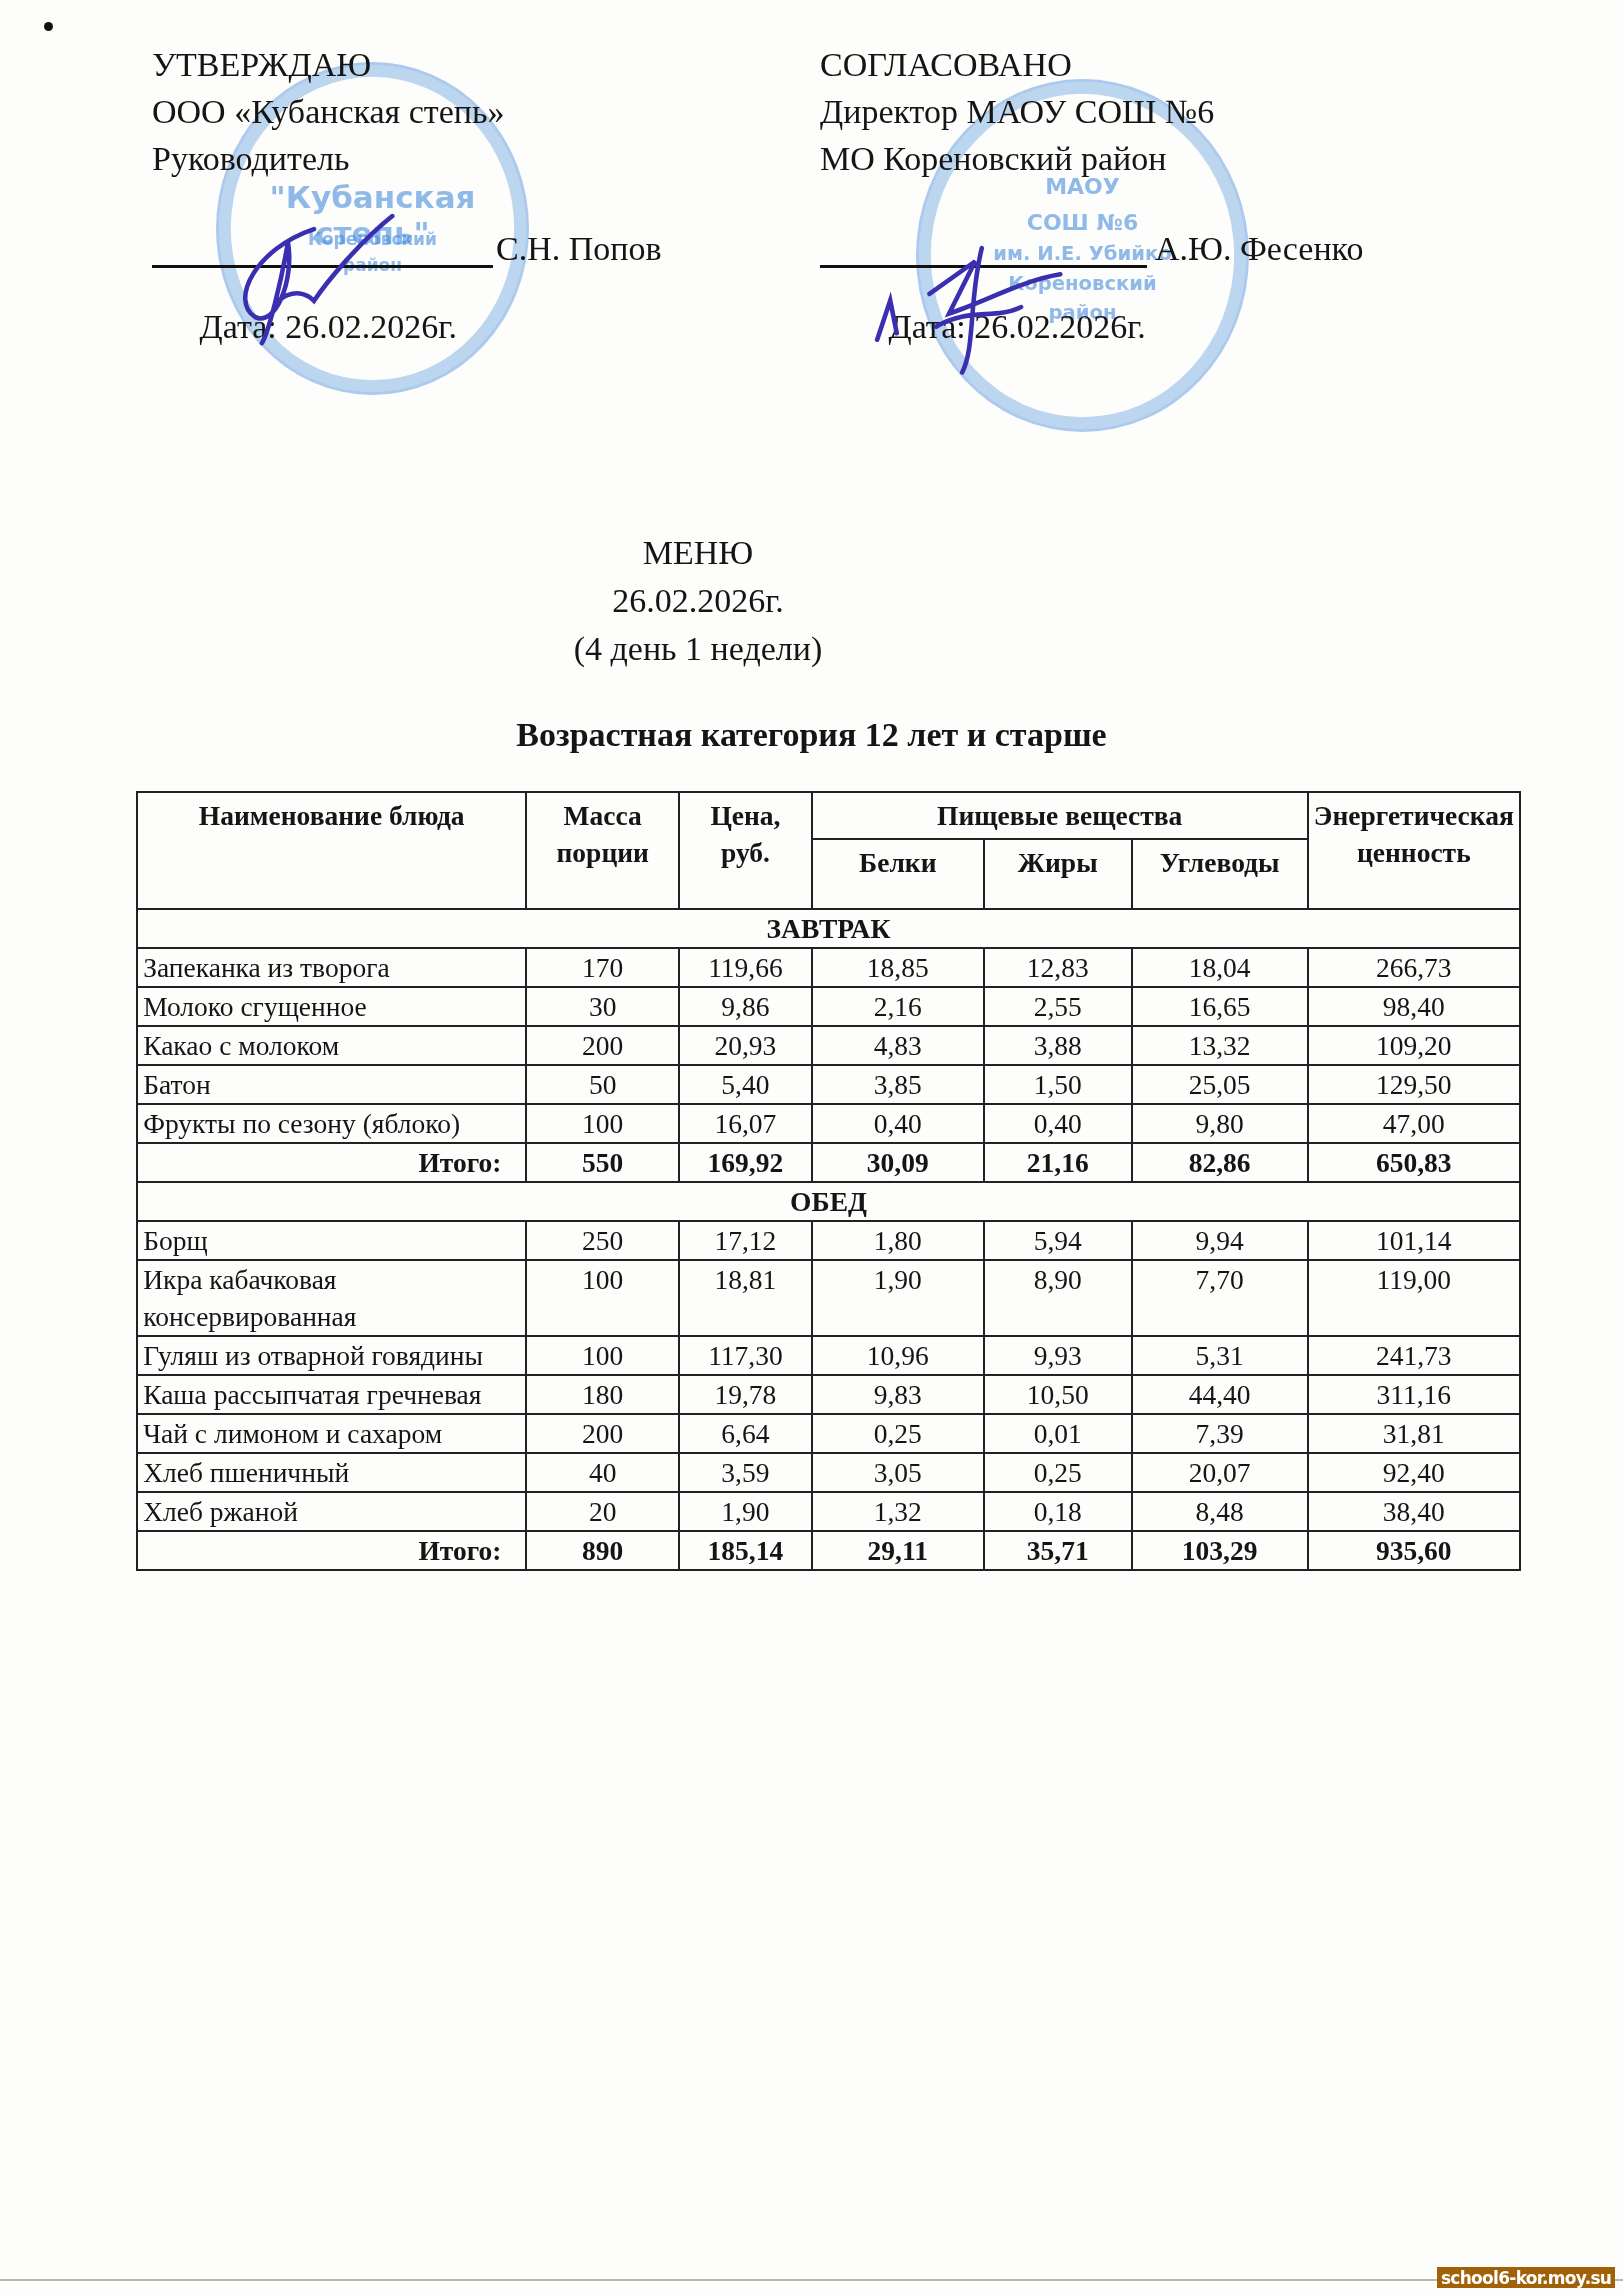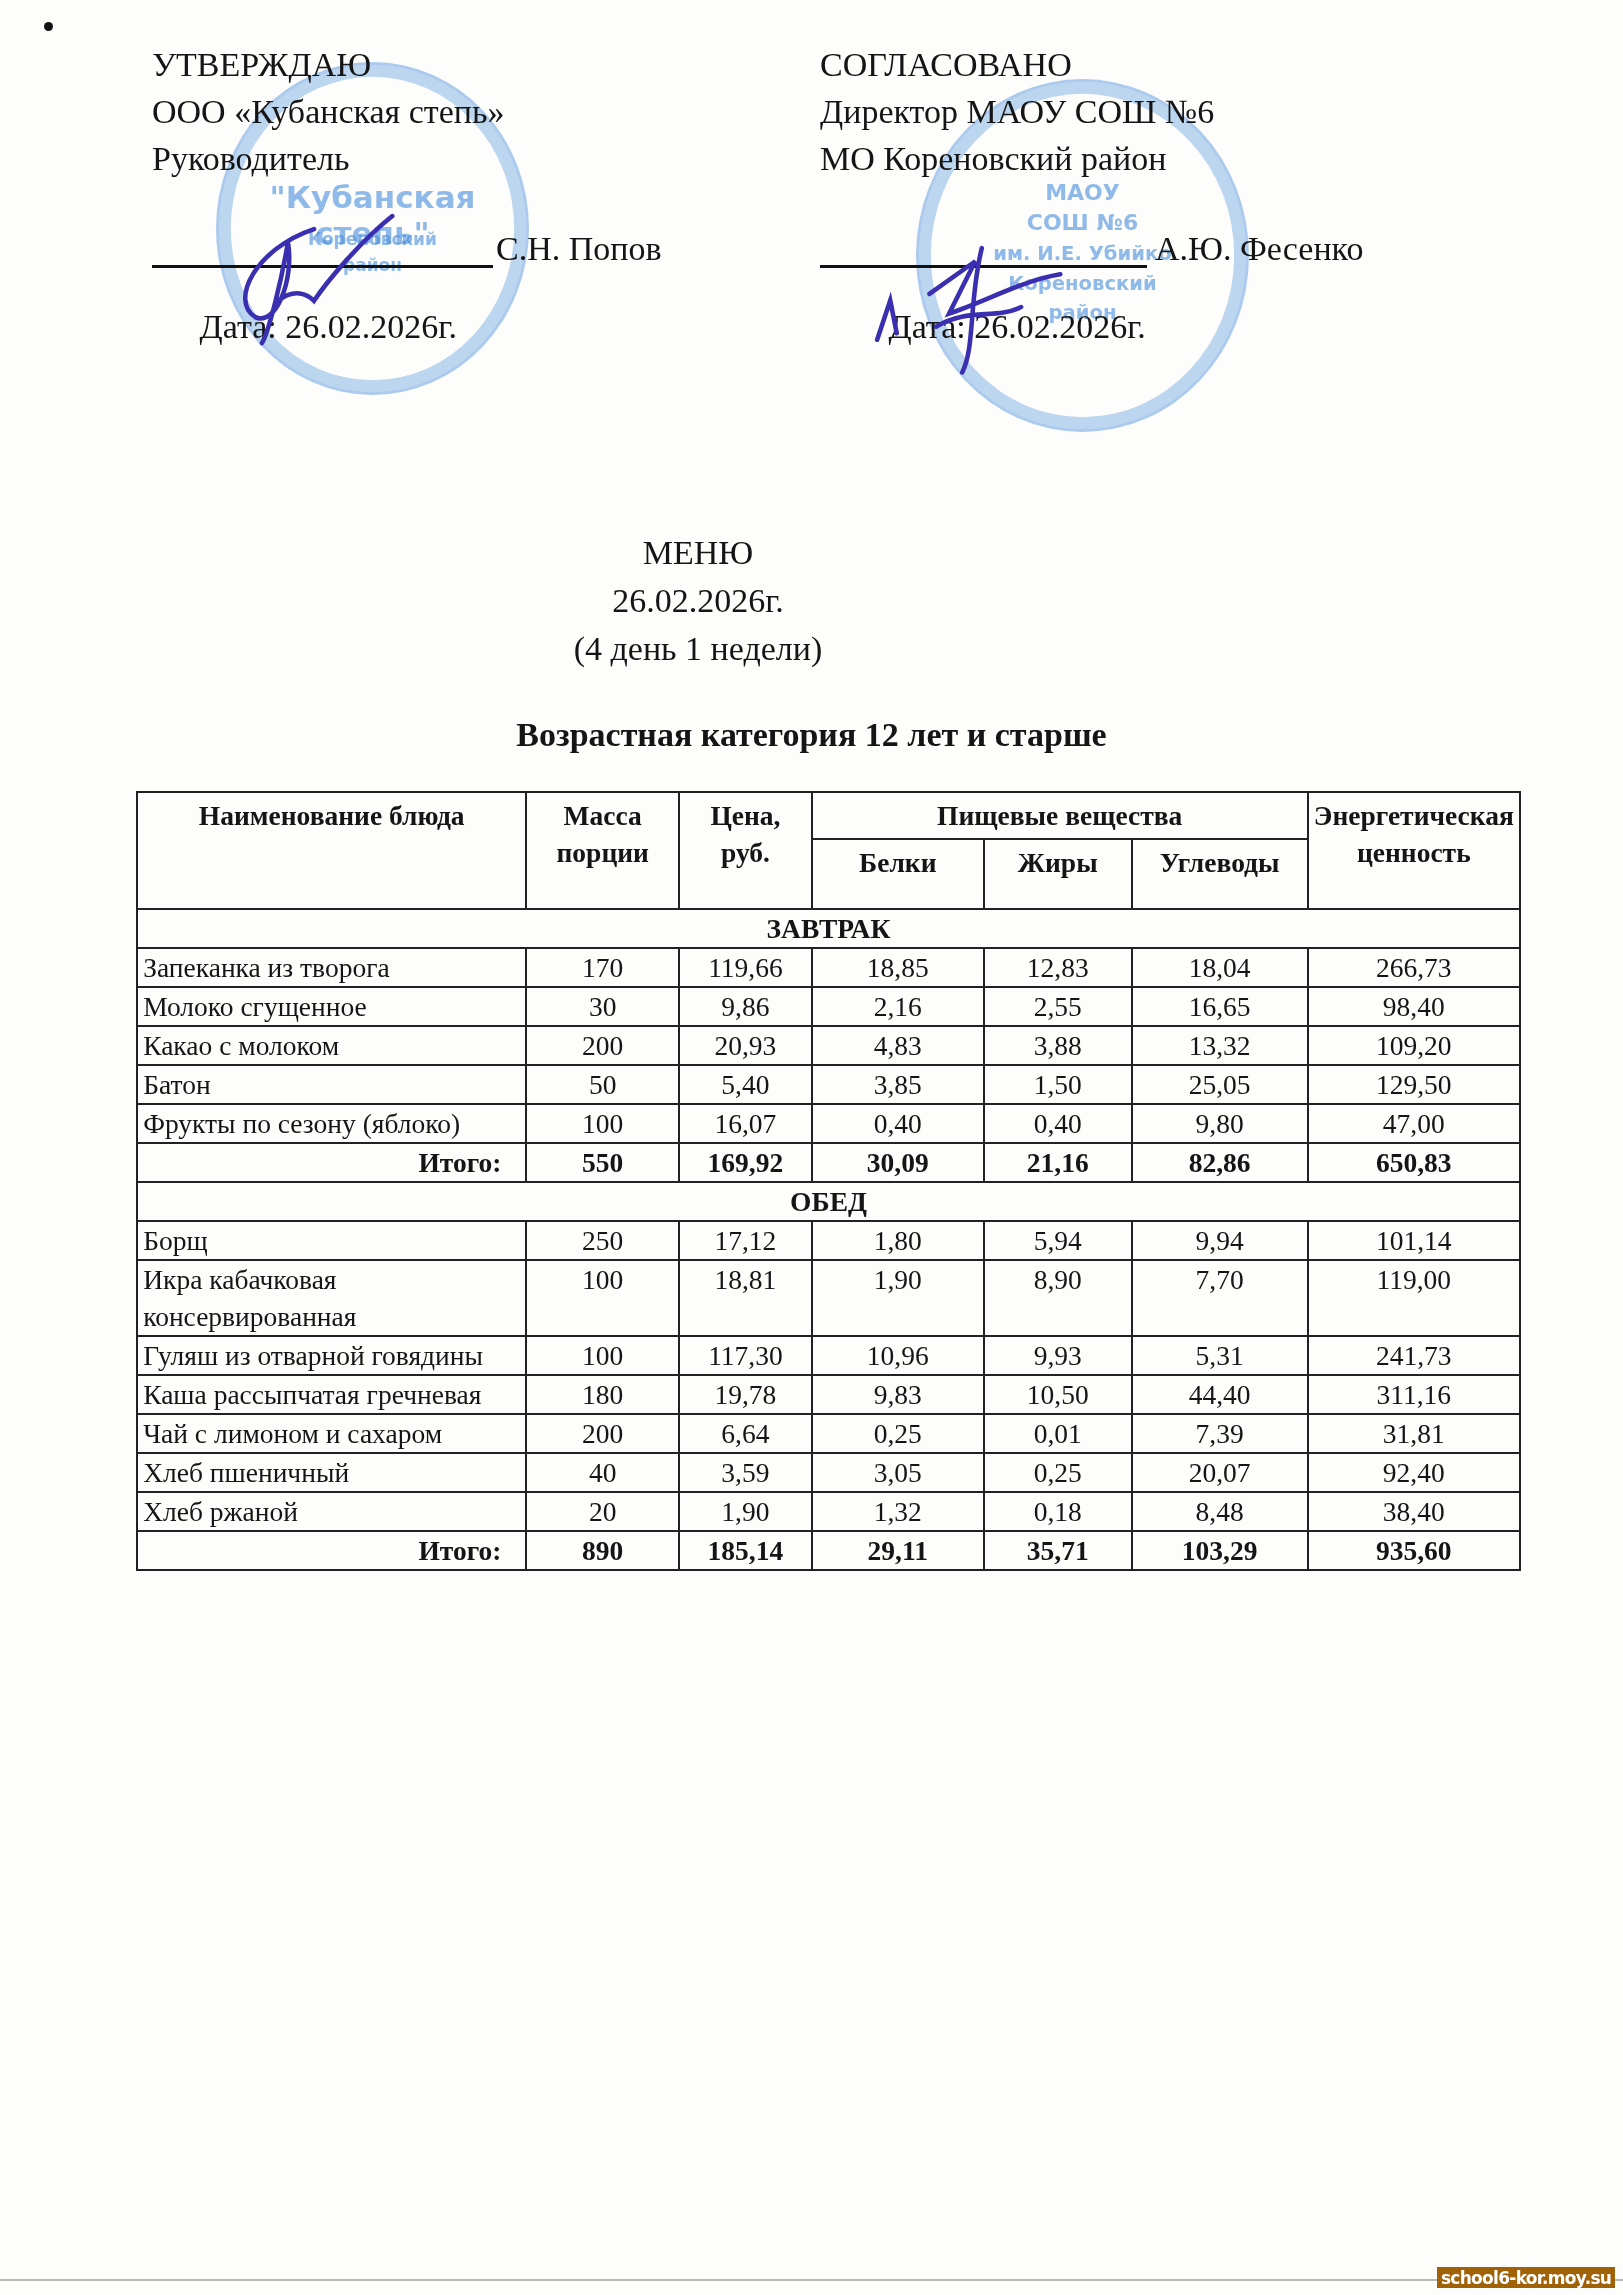--- a/index.html
+++ b/index.html
@@ -56,21 +56,21 @@
 
 <div class="scan-dot"></div>
 
 <div class="stamp stamp-left">
   <div class="stamp-text" style="top:114px;font-size:31px;">"Кубанская степь"</div>
   <div class="stamp-text" style="top:164px;font-size:17px;">Кореновский</div>
   <div class="stamp-text" style="top:190px;font-size:17px;">район</div>
 </div>
 
 <div class="stamp stamp-right">
-  <div class="stamp-text" style="top:98px;font-size:22px;">МАОУ</div>
+  <div class="stamp-text" style="top:92px;font-size:22px;">МАОУ</div>
   <div class="stamp-text" style="top:128px;font-size:22px;">СОШ №6</div>
   <div class="stamp-text" style="top:160px;font-size:19.6px;">им. И.Е. Убийко</div>
   <div class="stamp-text" style="top:190px;font-size:19.6px;">Кореновский</div>
   <div class="stamp-text" style="top:219px;font-size:19.6px;">район</div>
 </div>
 
 <div class="approval left">
   <div class="line">УТВЕРЖДАЮ</div>
   <div class="line">ООО «Кубанская степь»</div>
   <div class="line">Руководитель</div>

